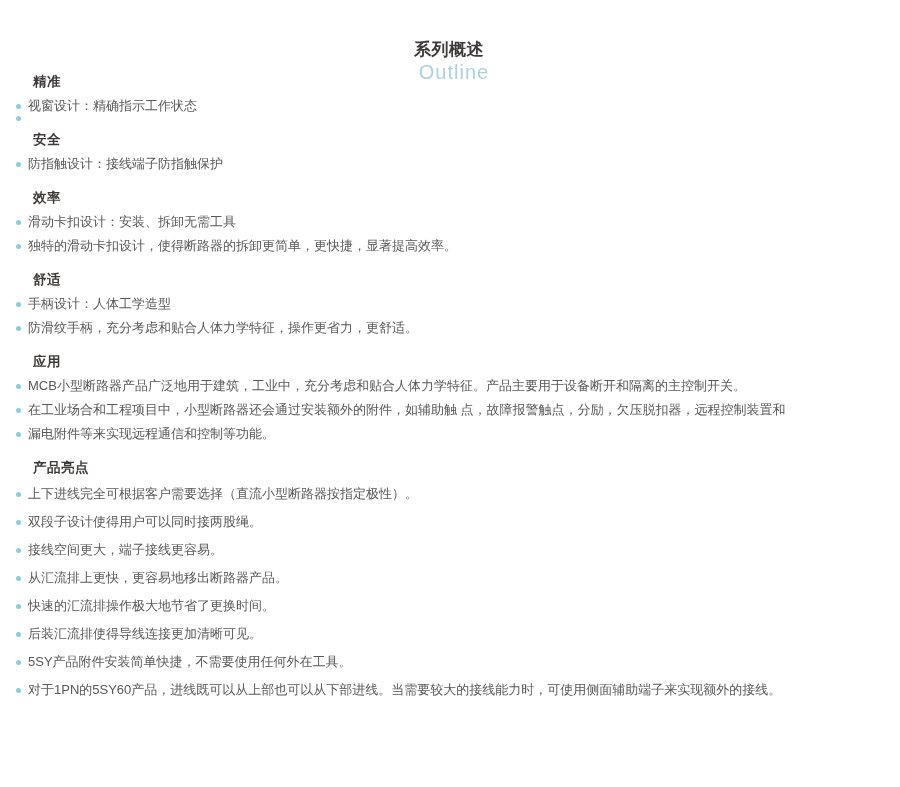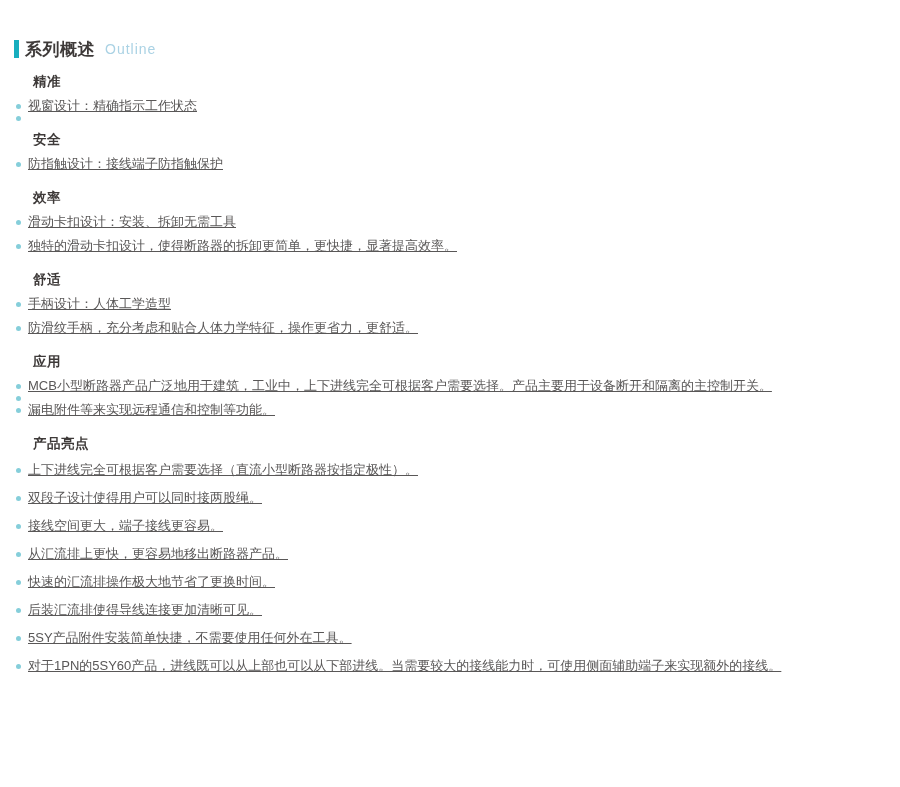--- a/index.html
+++ b/index.html
@@ -11,45 +11,44 @@
   }
   *{margin:0;padding:0;box-sizing:border-box;}
   html,body{background:#ffffff;}
   body{
     font-family:"Liberation Sans","DejaVu Sans",sans-serif;
     width:900px;height:787px;overflow:hidden;
   }
   .page{width:900px;height:787px;background:#ffffff;}
   .page-header{
     margin:38px 16px 3px 14px;
-    display:flex;align-items:center;height:22px;
+    display:flex;align-items:center;height:22px;flex-direction:column;
   }
   .accent-bar{
     display:inline-block;width:5px;height:18px;
     background:var(--accent);margin-right:6px;
   }
   .title-zh{
     font-size:17px;font-weight:bold;color:var(--heading);
     letter-spacing:0.5px;
   }
   .title-en{
-    font-size:14px;color:var(--title-en);margin-left:10px;
+    font-size:20px;color:var(--title-en);margin-left:10px;
     letter-spacing:1px;
   }
   .section{margin-top:14px;}
   .section-heading{
     font-size:13.5px;font-weight:bold;color:var(--heading);
     line-height:16px;padding-left:33px;margin-bottom:4px;
     letter-spacing:0.5px;
   }
   .item{
     position:relative;padding-left:28px;padding-right:20px;
     font-size:13px;color:var(--body);line-height:24px;
     white-space:nowrap;
-    text-decoration:underline;
   }
   .section.spacious .item{line-height:28px;}
   .bullet{
     position:absolute;left:16px;top:50%;margin-top:-2.5px;
     width:5px;height:5px;border-radius:50%;
     background:var(--bullet);
   }
 </style>
 </head>
 <body>
@@ -75,22 +74,22 @@
         <div class="item"><span class="bullet"></span><span class="item-text">滑动卡扣设计：安装、拆卸无需工具</span></div>
         <div class="item"><span class="bullet"></span><span class="item-text">独特的滑动卡扣设计，使得断路器的拆卸更简单，更快捷，显著提高效率。</span></div>
       </section>
       <section class="section">
         <h3 class="section-heading">舒适</h3>
         <div class="item"><span class="bullet"></span><span class="item-text">手柄设计：人体工学造型</span></div>
         <div class="item"><span class="bullet"></span><span class="item-text">防滑纹手柄，充分考虑和贴合人体力学特征，操作更省力，更舒适。</span></div>
       </section>
       <section class="section">
         <h3 class="section-heading">应用</h3>
-        <div class="item"><span class="bullet"></span><span class="item-text">MCB小型断路器产品广泛地用于建筑，工业中，上下进线完全可根据客户需要选择。产品主要用于设备断开和隔离的主控制开关。</span></div>
-        <div class="item"><span class="bullet"></span></div>
+        <div class="item"><span class="bullet"></span><span class="item-text">MCB小型断路器产品广泛地用于建筑，工业中，充分考虑和贴合人体力学特征。产品主要用于设备断开和隔离的主控制开关。</span></div>
+        <div class="item"><span class="bullet"></span><span class="item-text">在工业场合和工程项目中，小型断路器还会通过安装额外的附件，如辅助触 点，故障报警触点，分励，欠压脱扣器，远程控制装置和</span></div>
         <div class="item"><span class="bullet"></span><span class="item-text">漏电附件等来实现远程通信和控制等功能。</span></div>
       </section>
       <section class="section spacious">
         <h3 class="section-heading">产品亮点</h3>
         <div class="item"><span class="bullet"></span><span class="item-text">上下进线完全可根据客户需要选择（直流小型断路器按指定极性）。</span></div>
         <div class="item"><span class="bullet"></span><span class="item-text">双段子设计使得用户可以同时接两股绳。</span></div>
         <div class="item"><span class="bullet"></span><span class="item-text">接线空间更大，端子接线更容易。</span></div>
         <div class="item"><span class="bullet"></span><span class="item-text">从汇流排上更快，更容易地移出断路器产品。</span></div>
         <div class="item"><span class="bullet"></span><span class="item-text">快速的汇流排操作极大地节省了更换时间。</span></div>
         <div class="item"><span class="bullet"></span><span class="item-text">后装汇流排使得导线连接更加清晰可见。</span></div>

